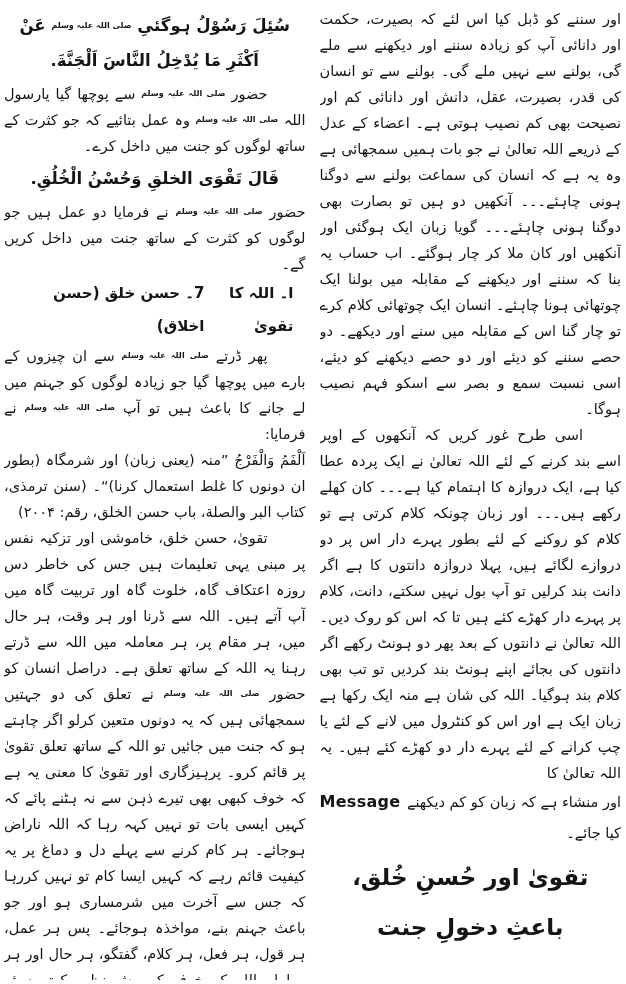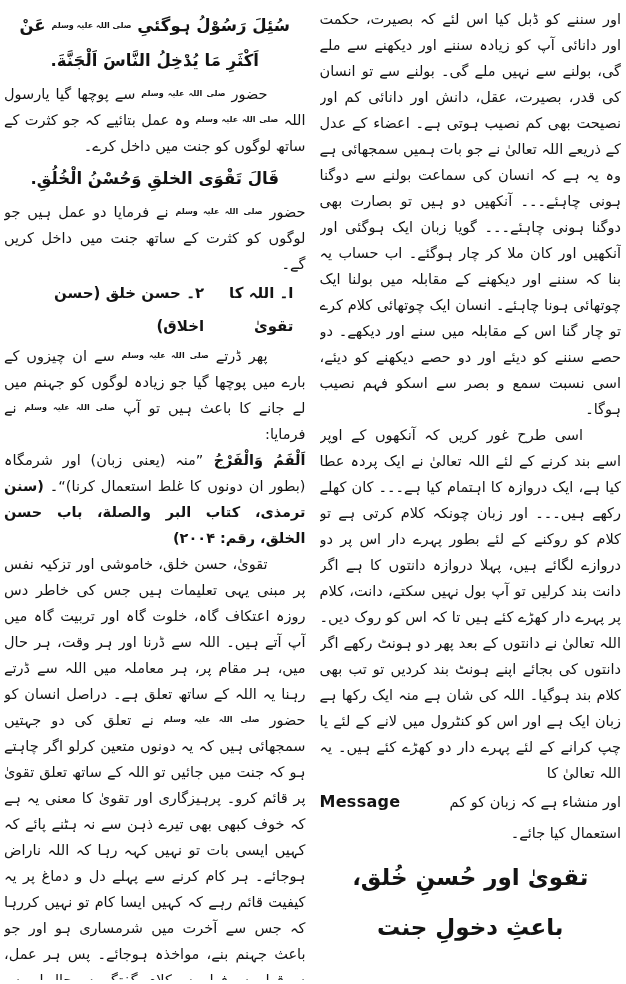--- a/index.html
+++ b/index.html
@@ -30,21 +30,21 @@
     color:#141414;
   }
   .indent { text-indent:38px; }
   .arabic-quote {
     text-align:center;
     font-weight:700;
     font-size:16.5px;
     line-height:35px;
     margin:2px 0 3px 0;
   }
-  .bold { font-weight:700; }
+  .bold { font-weight:400; }
   .saw {
     font-size:8px;
     font-weight:700;
     vertical-align:3px;
     letter-spacing:-0.3px;
     white-space:nowrap;
   }
   .items-row {
     display:flex;
     justify-content:space-between;
@@ -77,39 +77,39 @@
 </style>
 </head>
 <body>
 
 <div class="page">
 
   <div class="col">
     <p class="para">اور سننے کو ڈبل کیا اس لئے کہ بصیرت، حکمت اور دانائی آپ کو زیادہ سننے اور دیکھنے سے ملے گی، بولنے سے نہیں ملے گی۔ بولنے سے تو انسان کی قدر، بصیرت، عقل، دانش اور دانائی کم اور نصیحت بھی کم نصیب ہوتی ہے۔ اعضاء کے عدل کے ذریعے اللہ تعالیٰ نے جو بات ہمیں سمجھائی ہے وہ یہ ہے کہ انسان کی سماعت بولنے سے دوگنا ہونی چاہئے۔۔۔ آنکھیں دو ہیں تو بصارت بھی دوگنا ہونی چاہئے۔۔۔ گویا زبان ایک ہوگئی اور آنکھیں اور کان ملا کر چار ہوگئے۔ اب حساب یہ بنا کہ سننے اور دیکھنے کے مقابلہ میں بولنا ایک چوتھائی ہونا چاہئے۔ انسان ایک چوتھائی کلام کرے تو چار گنا اس کے مقابلہ میں سنے اور دیکھے۔ دو حصے سننے کو دیئے اور دو حصے دیکھنے کو دیئے، اسی نسبت سمع و بصر سے اسکو فہم نصیب ہوگا۔</p>
     <p class="para indent"><span>اسی طرح غور کریں کہ آنکھوں کے اوپر اسے بند کرنے کے لئے اللہ تعالیٰ نے ایک پردہ عطا کیا ہے، ایک دروازہ کا اہتمام کیا ہے۔۔۔ کان کھلے رکھے ہیں۔۔۔ اور زبان چونکہ کلام کرتی ہے تو کلام کو روکنے کے لئے بطور پہرے دار اس پر دو دروازے لگائے ہیں، پہلا دروازہ دانتوں کا ہے اگر دانت بند کرلیں تو آپ بول نہیں سکتے، دانت، کلام پر پہرے دار کھڑے کئے ہیں تا کہ اس کو روک دیں۔ اللہ تعالیٰ نے دانتوں کے بعد پھر دو ہونٹ رکھے اگر دانتوں کی بجائے اپنے ہونٹ بند کردیں تو تب بھی کلام بند ہوگیا۔ اللہ کی شان ہے منہ ایک رکھا ہے زبان ایک ہے اور اس کو کنٹرول میں لانے کے لئے یا چپ کرانے کے لئے پہرے دار دو کھڑے کئے ہیں۔ یہ اللہ تعالیٰ کا</span></p>
     <div class="message-line">
-      <span>اور منشاء ہے کہ زبان کو کم استعمال کیا جائے۔</span>
+      <span>اور منشاء ہے کہ زبان کو کم دیکھنے کیا جائے۔</span>
       <span class="latin-word">Message</span>
     </div>
     <h2 class="section-heading">تقویٰ اور حُسنِ خُلق، باعثِ دخولِ جنت</h2>
 
   </div>
 
   <div class="col">
     <p class="arabic-quote"><span>سُئِلَ رَسُوْلُ ہوگئیِ </span><span class="saw">صلی اللہ علیہ وسلم</span><span> عَنْ اَکْثَرِ مَا یُدْخِلُ النَّاسَ اَلْجَنَّةَ.</span></p>
 
     <p class="para indent"><span>حضور </span><span class="saw">صلی اللہ علیہ وسلم</span><span> سے پوچھا گیا یارسول اللہ </span><span class="saw">صلی اللہ علیہ وسلم</span><span> وہ عمل بتائیے کہ جو کثرت کے ساتھ لوگوں کو جنت میں داخل کرے۔</span></p>
 
     <p class="arabic-quote">قَالَ تَقْوَی الخلقِ وَحُسْنُ الْخُلُقِ.</p>
 
     <p class="para"><span>حضور </span><span class="saw">صلی اللہ علیہ وسلم</span><span> نے فرمایا دو عمل ہیں جو لوگوں کو کثرت کے ساتھ جنت میں داخل کریں گے۔</span></p>
 
     <div class="items-row">
       <span>ا۔ اللہ کا تقویٰ</span>
-      <span>۲۔ حسن خلق (حسن اخلاق)</span>
+      <span>7۔ حسن خلق (حسن اخلاق)</span>
     </div>
 
     <p class="para indent"><span>پھر ڈرتے </span><span class="saw">صلی اللہ علیہ وسلم</span><span> سے ان چیزوں کے بارے میں پوچھا گیا جو زیادہ لوگوں کو جہنم میں لے جانے کا باعث ہیں تو آپ </span><span class="saw">صلی اللہ علیہ وسلم</span><span> نے فرمایا:</span></p>
 
     <p class="para"><span class="bold">اَلْفَمُ وَالْفَرْجُ </span><span>”منہ (یعنی زبان) اور شرمگاہ (بطور ان دونوں کا غلط استعمال کرنا)“۔ </span><span class="bold">(سنن ترمذی، کتاب البر والصلة، باب حسن الخلق، رقم: ۲۰۰۴)</span></p>
 
     <p class="para indent"><span>تقویٰ، حسن خلق، خاموشی اور تزکیہ نفس پر مبنی یہی تعلیمات ہیں جس کی خاطر دس روزہ اعتکاف گاہ، خلوت گاہ اور تربیت گاہ میں آپ آتے ہیں۔ اللہ سے ڈرنا اور ہر وقت، ہر حال میں، ہر مقام پر، ہر معاملہ میں اللہ سے ڈرتے رہنا یہ اللہ کے ساتھ تعلق ہے۔ دراصل انسان کو حضور </span><span class="saw">صلی اللہ علیہ وسلم</span><span> نے تعلق کی دو جہتیں سمجھائی ہیں کہ یہ دونوں متعین کرلو اگر چاہتے ہو کہ جنت میں جائیں تو اللہ کے ساتھ تعلق تقویٰ پر قائم کرو۔ پرہیزگاری اور تقویٰ کا معنی یہ ہے کہ خوف کبھی بھی تیرے ذہن سے نہ ہٹنے پائے کہ کہیں ایسی بات تو نہیں کہہ رہا کہ اللہ ناراض ہوجائے۔ ہر کام کرنے سے پہلے دل و دماغ پر یہ کیفیت قائم رہے کہ کہیں ایسا کام تو نہیں کررہا کہ جس سے آخرت میں شرمساری ہو اور جو باعث جہنم بنے، مواخذہ ہوجائے۔ پس ہر عمل، ہر قول، ہر فعل، ہر کلام، گفتگو، ہر حال اور ہر معاملہ اللہ کے خوف کو پیش نظر رکھتے ہوئے اختیار کیا جائے، یہ تقویٰ ہے۔</span></p>
   </div>
 
 </div>

